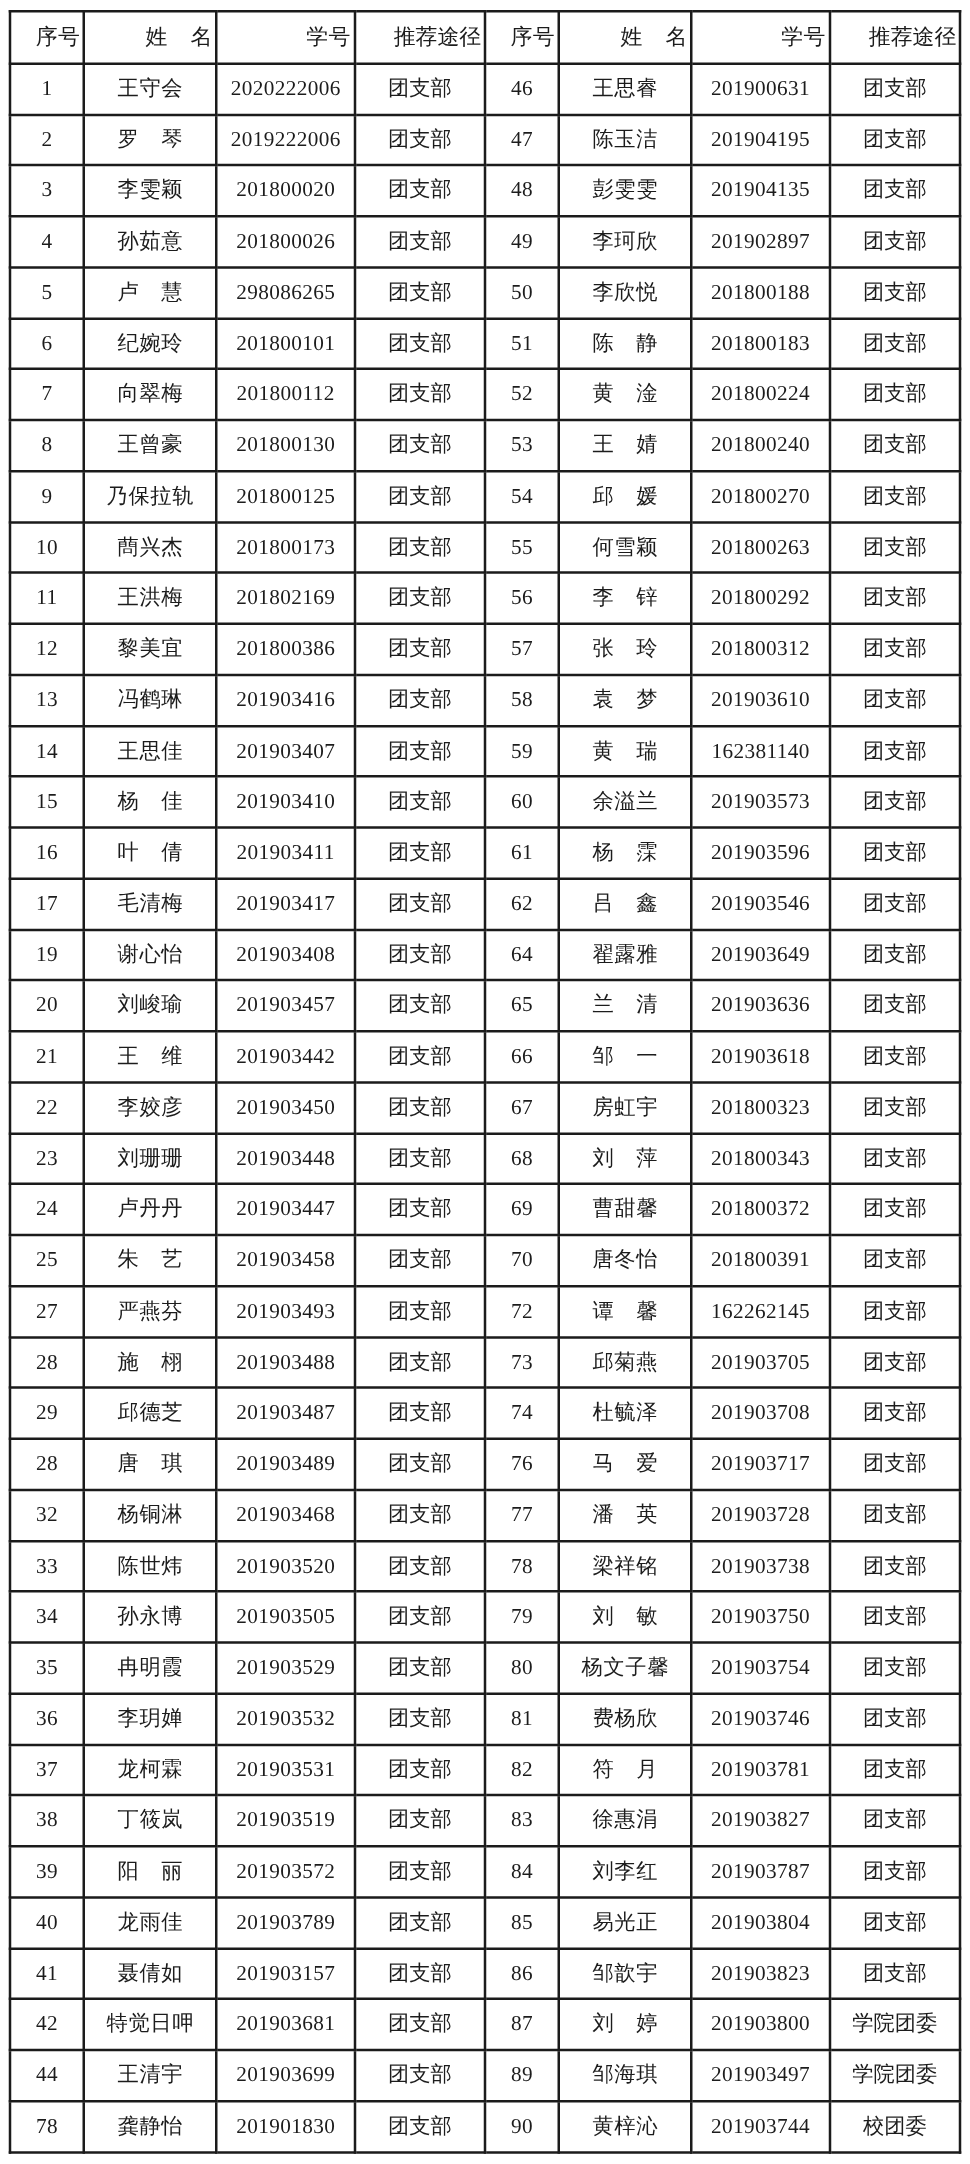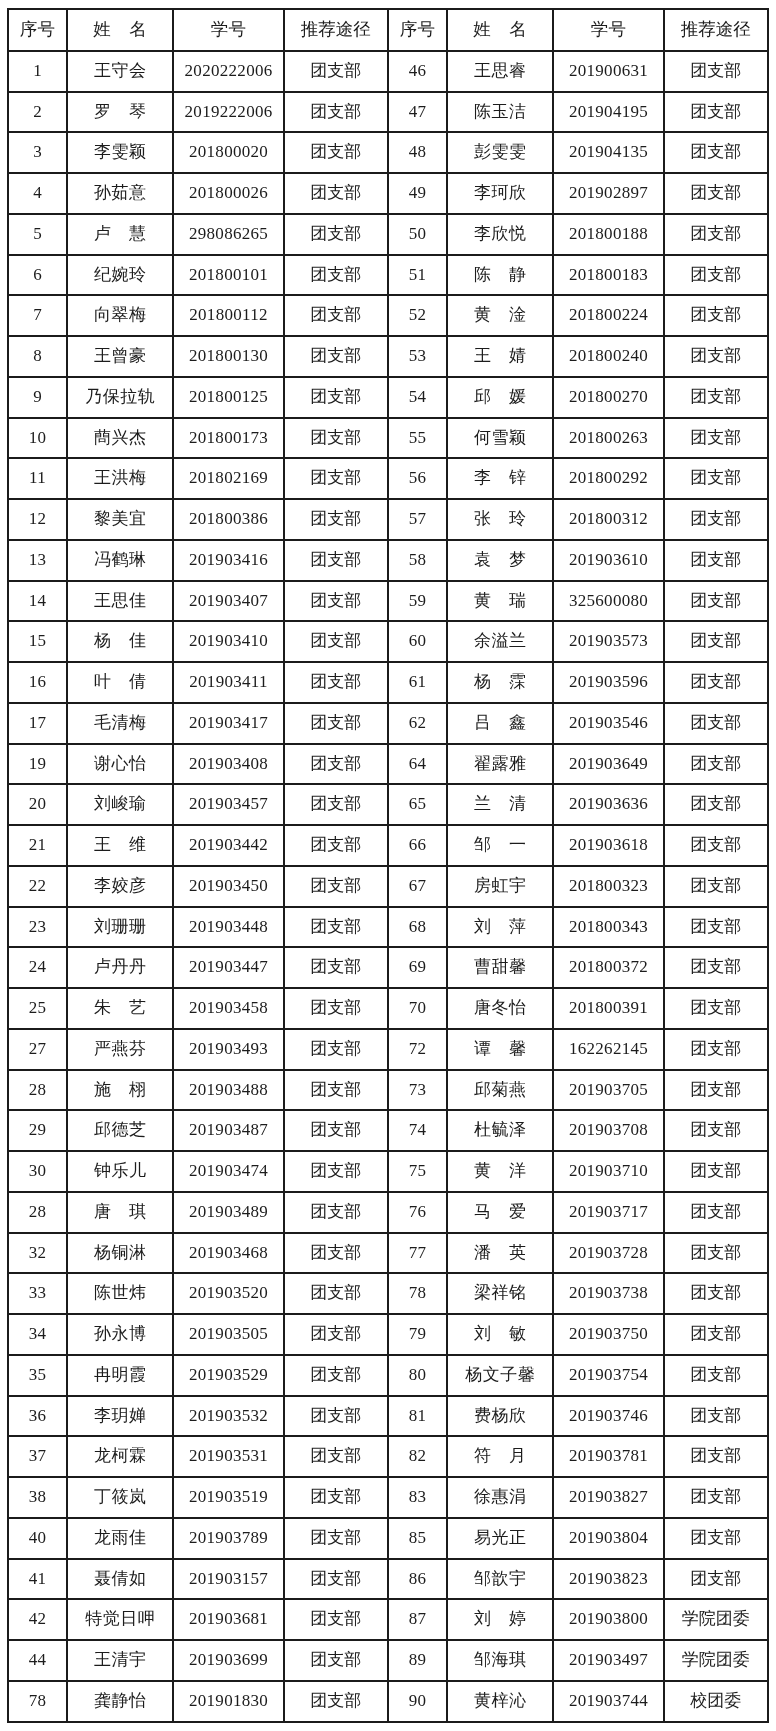--- a/index.html
+++ b/index.html
@@ -29,20 +29,21 @@
     vertical-align: middle;
     font-size: 17px;
     color: #1c1c1c;
     line-height: 1.1;
     overflow: hidden;
     white-space: nowrap;
   }
   table.roster td.hdr {
     font-size: 17.5px;
     font-weight: 400;
+    text-align: right;
   }
   table.roster td.c-id,
   table.roster td.c-no {
     font-family: "Liberation Serif", "DejaVu Serif", serif;
     letter-spacing: 0.3px;
   }
   table.roster td.c-name {
     letter-spacing: 0.5px;
   }
 </style>
@@ -202,21 +203,21 @@
           <td class="c-id">201903610</td>
           <td class="c-channel">团支部</td>
         </tr>
         <tr>
           <td class="c-no">14</td>
           <td class="c-name">王思佳</td>
           <td class="c-id">201903407</td>
           <td class="c-channel">团支部</td>
           <td class="c-no">59</td>
           <td class="c-name">黄　瑞</td>
-          <td class="c-id">325600080</td>
+          <td class="c-id">162381140</td>
           <td class="c-channel">团支部</td>
         </tr>
         <tr>
           <td class="c-no">15</td>
           <td class="c-name">杨　佳</td>
           <td class="c-id">201903410</td>
           <td class="c-channel">团支部</td>
           <td class="c-no">60</td>
           <td class="c-name">余溢兰</td>
           <td class="c-id">201903573</td>
@@ -336,30 +337,20 @@
           <td class="c-no">29</td>
           <td class="c-name">邱德芝</td>
           <td class="c-id">201903487</td>
           <td class="c-channel">团支部</td>
           <td class="c-no">74</td>
           <td class="c-name">杜毓泽</td>
           <td class="c-id">201903708</td>
           <td class="c-channel">团支部</td>
         </tr>
         <tr>
-          <td class="c-no">30</td>
-          <td class="c-name">钟乐儿</td>
-          <td class="c-id">201903474</td>
-          <td class="c-channel">团支部</td>
-          <td class="c-no">75</td>
-          <td class="c-name">黄　洋</td>
-          <td class="c-id">201903710</td>
-          <td class="c-channel">团支部</td>
-        </tr>
-        <tr>
           <td class="c-no">28</td>
           <td class="c-name">唐　琪</td>
           <td class="c-id">201903489</td>
           <td class="c-channel">团支部</td>
           <td class="c-no">76</td>
           <td class="c-name">马　爱</td>
           <td class="c-id">201903717</td>
           <td class="c-channel">团支部</td>
         </tr>
         <tr>
@@ -423,20 +414,30 @@
           <td class="c-channel">团支部</td>
         </tr>
         <tr>
           <td class="c-no">38</td>
           <td class="c-name">丁筱岚</td>
           <td class="c-id">201903519</td>
           <td class="c-channel">团支部</td>
           <td class="c-no">83</td>
           <td class="c-name">徐惠涓</td>
           <td class="c-id">201903827</td>
+          <td class="c-channel">团支部</td>
+        </tr>
+        <tr>
+          <td class="c-no">39</td>
+          <td class="c-name">阳　丽</td>
+          <td class="c-id">201903572</td>
+          <td class="c-channel">团支部</td>
+          <td class="c-no">84</td>
+          <td class="c-name">刘李红</td>
+          <td class="c-id">201903787</td>
           <td class="c-channel">团支部</td>
         </tr>
         <tr>
           <td class="c-no">40</td>
           <td class="c-name">龙雨佳</td>
           <td class="c-id">201903789</td>
           <td class="c-channel">团支部</td>
           <td class="c-no">85</td>
           <td class="c-name">易光正</td>
           <td class="c-id">201903804</td>

